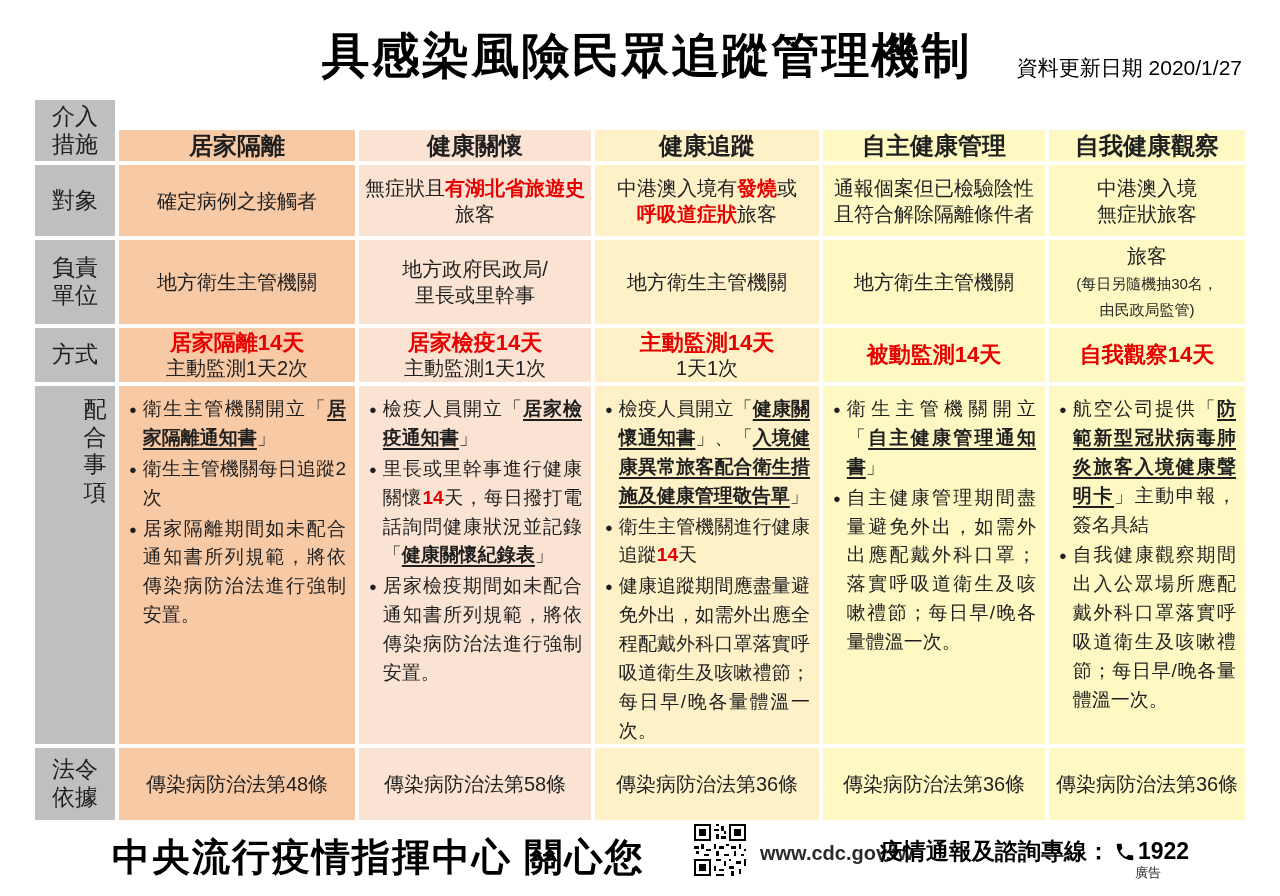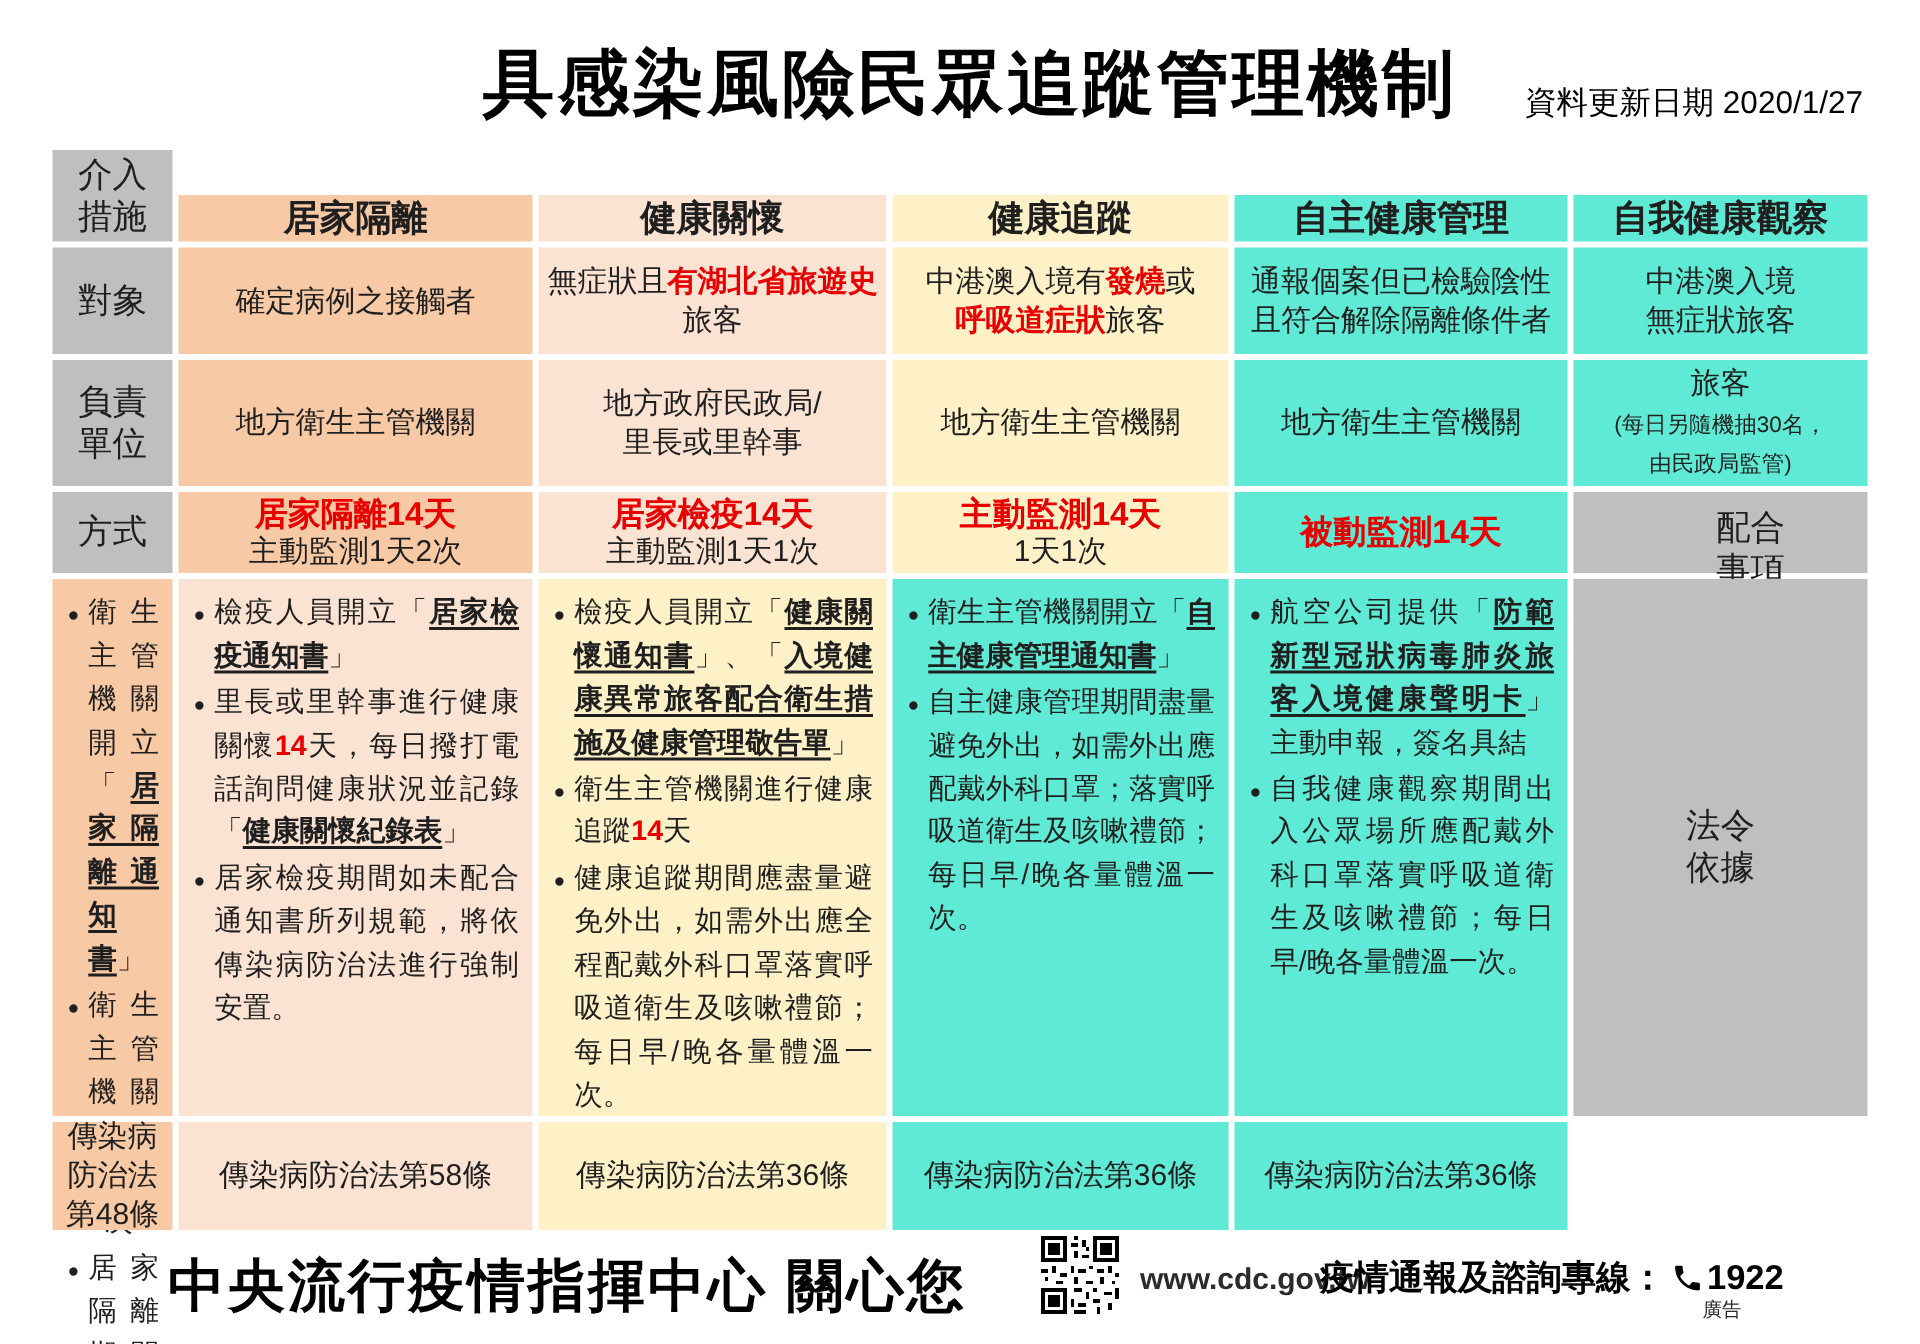--- a/index.html
+++ b/index.html
@@ -24,21 +24,21 @@
     gap:4px;
   }
   .cell{
     display:flex;align-items:center;justify-content:center;
     text-align:center;line-height:1.3;font-size:20px;padding:2px 6px;box-sizing:border-box;
   }
   .bg-gray{background:#bfbfbf;}
   .bg-c1{background:#f7c9a5;}
   .bg-c2{background:#fbe3d3;}
   .bg-c3{background:#fef1c8;}
-  .bg-c4{background:#5eead4;}
+  .bg-c4{background:#fef9c3;}
   .col-head{font-size:24px;font-weight:700;margin-top:30px;}
   .row-head{font-size:23px;white-space:pre-line;line-height:1.2;}
   .top-align{align-items:flex-start;padding-top:10px;padding-left:46px;}
   .seg-red{color:#e80000;font-weight:700;}
   .seg-ul{font-weight:700;text-decoration:underline;text-underline-offset:4px;text-decoration-thickness:2px;}
   .seg-small{font-size:15px;}
   .method-cell .line:first-child{font-size:22px;font-weight:700;color:#e80000;}
   .method-cell .line:first-child .seg-red{font-size:22px;}
   .method-cell{flex-direction:column;line-height:1.25;}
   .lines-cell{flex-direction:column;}
@@ -126,20 +126,23 @@
     <div class="cell bg-c2 method-cell">
         <div class="line"><span class="seg-red">居家檢疫14天</span></div>
         <div class="line"><span>主動監測1天1次</span></div>
       </div>
     <div class="cell bg-c3 method-cell">
         <div class="line"><span>主動監測</span><span class="seg-red">14天</span></div>
         <div class="line"><span>1天1次</span></div>
       </div>
     <div class="cell bg-c4 method-cell">
         <div class="line"><span>被動監測</span><span class="seg-red">14天</span></div>
+      </div>
+    <div class="cell bg-c4 method-cell">
+        <div class="line"><span>自我觀察</span><span class="seg-red">14天</span></div>
       </div>
 
     <div class="cell bg-gray row-head top-align">配合
 事項</div>
     <div class="cell bg-c1 coop-cell">
         <div class="bullet-row">
           <span class="bullet-dot">●</span>
           <div class="bullet-text"><span>衛生主管機關開立「</span><span class="seg-ul">居家隔離通知書</span><span>」</span></div>
         </div>
         <div class="bullet-row">

